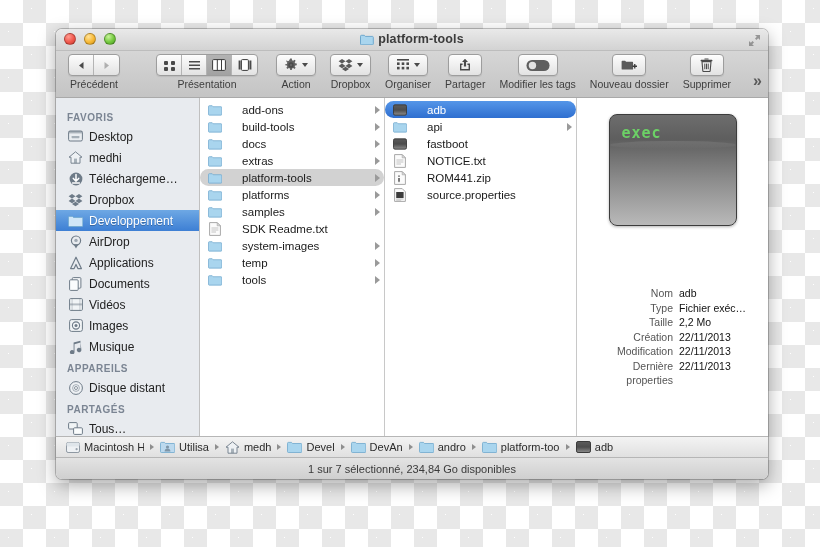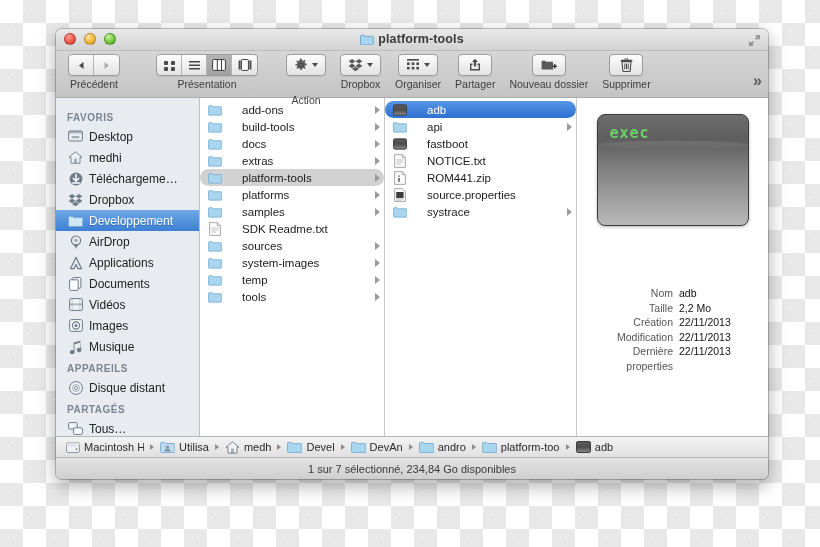--- a/index.html
+++ b/index.html
@@ -227,21 +227,21 @@
 
   
   .preview {
     padding: 16px 10px 10px 10px;
     display: flex;
     flex-direction: column;
     align-items: center;
     overflow: hidden;
   }
   .exec-ico {
-    width: 152px;
+    width: 128px;
     height: 112px;
     border-radius: 8px;
     background: linear-gradient(to bottom, #6d6d6d 0%, #5e5e5e 22%, #8d8d8d 60%, #b9b9b9 100%);
     border: 1px solid #3c3c3c;
     box-shadow: 0 1px 3px rgba(0,0,0,.3);
     position: relative;
     overflow: hidden;
   }
   .exec-ico .sheen {
     position: absolute; left: 0; right: 0; top: 26px; height: 8px;
@@ -377,21 +377,21 @@
           <svg width="14" height="12" viewBox="0 0 14 12">
               <rect x="0.6" y="1.5" width="2" height="9" fill="#4a4a4a"></rect>
               <rect x="3.4" y="0.6" width="7" height="10.8" rx="1" fill="#fff" stroke="#3a3a3a"></rect>
               <rect x="11.4" y="1.5" width="2" height="9" fill="#4a4a4a"></rect>
             </svg>
         </div>
       </div>
       <div class="tb-label">Présentation</div>
     </div>
 
-    <div class="tb-group" style="margin-left:14px;gap:16px;">
+    <div class="tb-group" style="margin-left:4px;">
       <div class="btn wide">
         <svg width="14" height="14" viewBox="0 0 14 14">
             <path d="M7 4.3a2.7 2.7 0 100 5.4 2.7 2.7 0 000-5.4zm0 1.4a1.3 1.3 0 110 2.6 1.3 1.3 0 010-2.6z" fill="#4a4a4a"></path>
             <path d="M6.2 0.6h1.6l.25 1.6 1.15.48 1.3-.95 1.13 1.13-.95 1.3.48 1.15 1.6.25v1.6l-1.6.25-.48 1.15.95 1.3-1.13 1.13-1.3-.95-1.15.48-.25 1.6H6.2l-.25-1.6-1.15-.48-1.3.95-1.13-1.13.95-1.3-.48-1.15-1.6-.25V6.2l1.6-.25.48-1.15-.95-1.3L2.5 2.37l1.3.95 1.15-.48z" fill="#4a4a4a" opacity=".85"></path>
           </svg>
         <span class="caret"></span>
       </div>
       <div class="tb-label">Action</div>
     </div>
 
@@ -424,20 +424,29 @@
     <div class="tb-group">
       <div class="btn wide" style="width:34px;">
         <svg width="14" height="14" viewBox="0 0 14 14">
             <path d="M2 5.5v7h10v-7h-2.6v1.4h1.2v4.2H3.4V6.9h1.2V5.5z" fill="#4a4a4a"></path>
             <path d="M7 0.8L10 4H8.1v4.6H5.9V4H4z" fill="#4a4a4a"></path>
           </svg>
       </div>
       <div class="tb-label">Partager</div>
     </div>
 
+    <div class="tb-group">
+      <div class="btn wide" style="width:40px;">
+        <svg width="26" height="13" viewBox="0 0 26 13">
+            <rect x="0.5" y="0.5" width="25" height="12" rx="6" fill="#5f5f5f"></rect>
+            <circle cx="7" cy="6.5" r="4" fill="#e2e2e2"></circle>
+          </svg>
+      </div>
+      <div class="tb-label">Modifier les tags</div>
+    </div>
 
     <div class="tb-group" style="">
       <div class="btn wide" style="width:34px;">
         <svg width="16" height="13" viewBox="0 0 16 13">
             <path d="M0.6 2.6c0-.5.3-.9.7-.9h2.8l1 1.1h6.3c.4 0 .7.4.7.9v6c0 .5-.3.9-.7.9H1.3c-.4 0-.7-.4-.7-.9z" fill="#5a5a5a"></path>
             <path d="M11.5 6.6h1.6V5h1.3v1.6H16v1.3h-1.6v1.6h-1.3V7.9h-1.6z" fill="#3a3a3a"></path>
           </svg>
       </div>
       <div class="tb-label">Nouveau dossier</div>
     </div>
@@ -660,29 +669,20 @@
               </svg>
             </span>
             <span class="name">SDK Readme.txt</span>
           </div>
           <div class="row">
             <span class="row-ico">
               <svg width="15" height="12" viewBox="0 0 15 12">
                 <path d="M0.5 2.3c0-.5.3-.9.8-.9h3.2l1 1.1h8.5c.5 0 .8.4.8.9v7.2c0 .5-.3.9-.8.9H1.3c-.5 0-.8-.4-.8-.9z" fill="#a9d5ee" stroke="#6fa8cd" stroke-width=".8"></path>
               </svg>
             </span>
-            <span class="name">sources</span>
-            <span class="disc"></span>
-          </div>
-          <div class="row">
-            <span class="row-ico">
-              <svg width="15" height="12" viewBox="0 0 15 12">
-                <path d="M0.5 2.3c0-.5.3-.9.8-.9h3.2l1 1.1h8.5c.5 0 .8.4.8.9v7.2c0 .5-.3.9-.8.9H1.3c-.5 0-.8-.4-.8-.9z" fill="#a9d5ee" stroke="#6fa8cd" stroke-width=".8"></path>
-              </svg>
-            </span>
             <span class="name">system-images</span>
             <span class="disc"></span>
           </div>
           <div class="row">
             <span class="row-ico">
               <svg width="15" height="12" viewBox="0 0 15 12">
                 <path d="M0.5 2.3c0-.5.3-.9.8-.9h3.2l1 1.1h8.5c.5 0 .8.4.8.9v7.2c0 .5-.3.9-.8.9H1.3c-.5 0-.8-.4-.8-.9z" fill="#a9d5ee" stroke="#6fa8cd" stroke-width=".8"></path>
               </svg>
             </span>
             <span class="name">temp</span>
@@ -761,39 +761,34 @@
           <div class="row">
             <span class="row-ico">
               <svg width="12" height="14" viewBox="0 0 12 14">
                 <path d="M0.6 0.6h7.6l3.2 3.2v9.6H0.6z" fill="#fbfbfb" stroke="#a8a8a8"></path>
                 <rect x="2.2" y="4" width="7.4" height="6" fill="#3c3c3c"></rect>
                 <path d="M2.2 11h7.4M2.2 12.2h5" stroke="#b6b6b6" stroke-width=".8"></path>
               </svg>
             </span>
             <span class="name">source.properties</span>
           </div>
-          <div class="row">
-            <span class="row-ico">
-              <svg width="15" height="12" viewBox="0 0 15 12">
-                <path d="M0.5 2.3c0-.5.3-.9.8-.9h3.2l1 1.1h8.5c.5 0 .8.4.8.9v7.2c0 .5-.3.9-.8.9H1.3c-.5 0-.8-.4-.8-.9z" fill="#a9d5ee" stroke="#6fa8cd" stroke-width=".8"></path>
-              </svg>
-            </span>
-            <span class="name">systrace</span>
-            <span class="disc"></span>
-          </div>
         </div>
       <div class="col col-3 preview">
         <div class="exec-ico">
           <div class="exec-text">exec</div>
           <div class="sheen"></div>
         </div>
         <div class="meta" id="meta">
             <div class="meta-row">
               <div class="meta-k">Nom</div>
               <div class="meta-v">adb</div>
+            </div>
+            <div class="meta-row">
+              <div class="meta-k">Type</div>
+              <div class="meta-v">Fichier exéc…</div>
             </div>
             <div class="meta-row">
               <div class="meta-k">Taille</div>
               <div class="meta-v">2,2 Mo</div>
             </div>
             <div class="meta-row">
               <div class="meta-k">Création</div>
               <div class="meta-v">22/11/2013</div>
             </div>
             <div class="meta-row">

